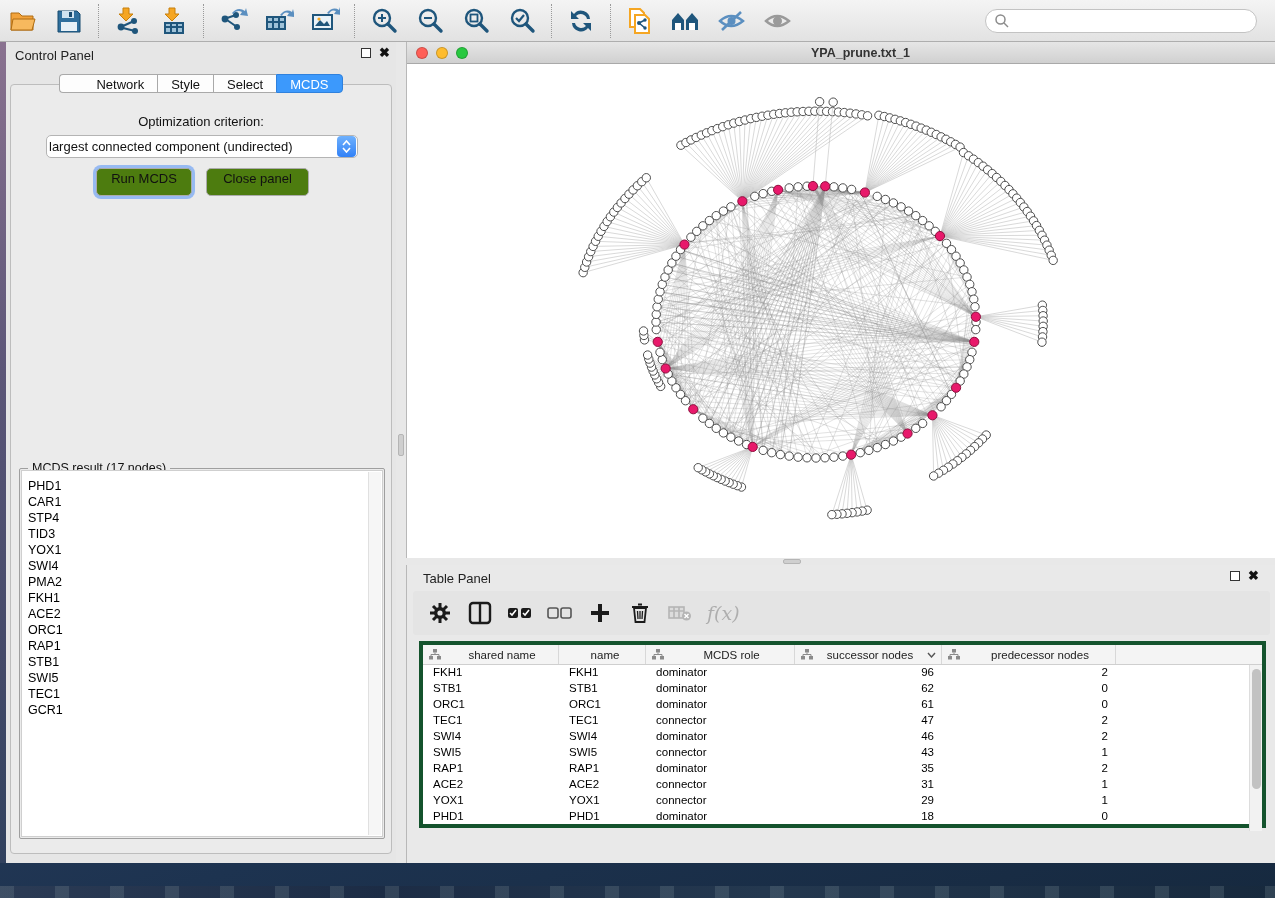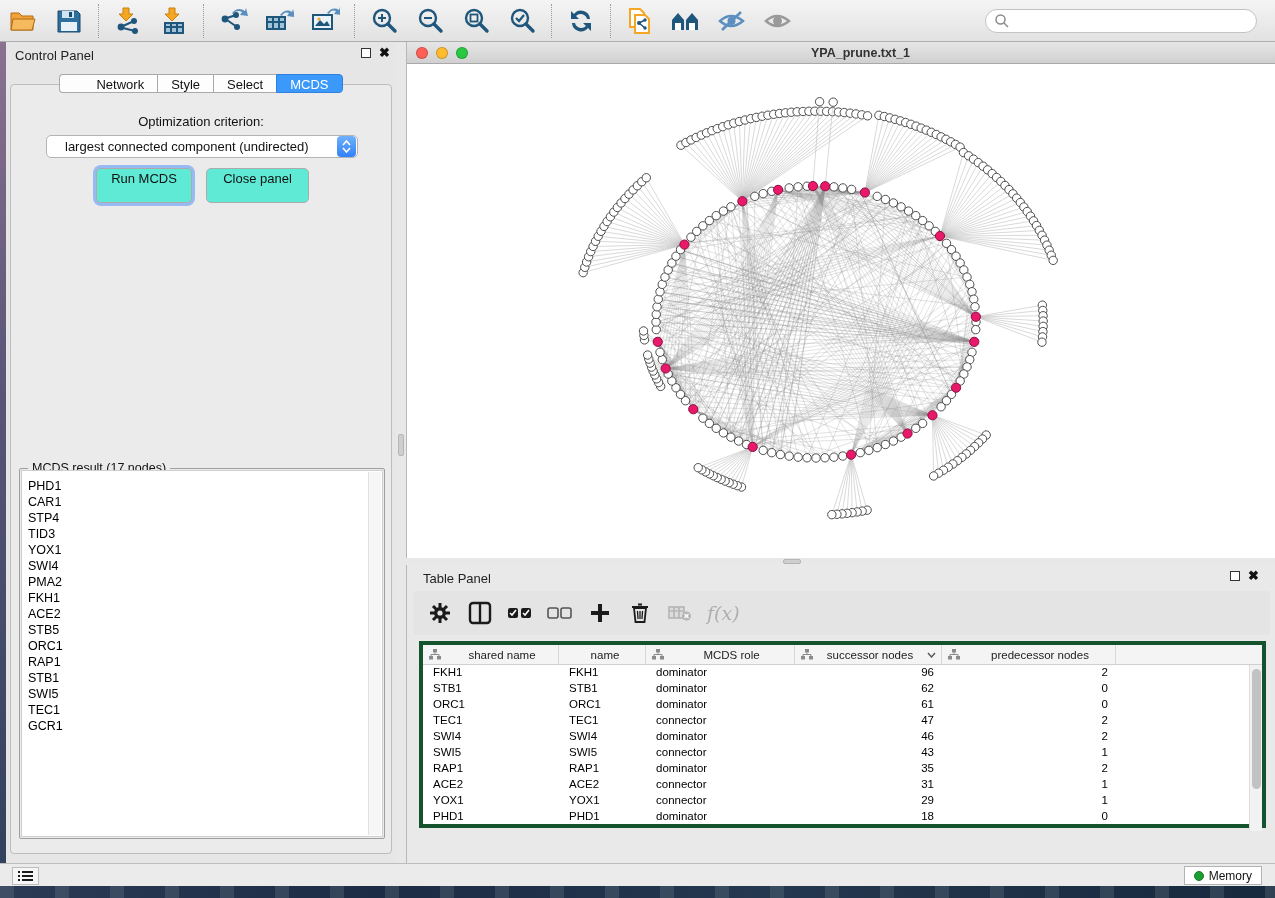--- a/index.html
+++ b/index.html
@@ -39,26 +39,26 @@
     border:1px solid #a9a9a9; border-right:none; }
   .cp-tab:first-child { border-radius:4px 0 0 4px;padding-left:36px; }
   .cp-tab:last-child  { border-radius:0 4px 4px 0; border-right:1px solid #a9a9a9; }
   .cp-tab.active { background:#3c99fc; color:#fff; border-color:#2f81dd; }
 
   .cp-box { position:absolute; left:4px; top:42px; width:382px; height:770px;
     background:#ebebeb; border:1px solid #bdbdbd; border-radius:4px; }
   .opt-label { position:absolute; top:29px; width:100%; text-align:center; font-size:13px; color:#111; }
   .dropdown { position:absolute; left:35px; top:50px; width:312px; height:23px; background:#fff;
     border:1px solid #b4b4b4; border-radius:5px; display:flex; align-items:center; }
-  .dropdown .dd-text { flex:1; font-size:13px; color:#111; padding-left:18px; white-space:nowrap; }
+  .dropdown .dd-text { flex:1; font-size:13px; color:#111; padding-left:2px; white-space:nowrap; }
   .dd-step { width:19px; height:21px; margin-right:1px; border-radius:4px;
     background:linear-gradient(#6fb1fd,#3181f7); display:flex; flex-direction:column;
     align-items:center; justify-content:center; gap:1px; }
   .btnrow { position:absolute; left:0; top:83px; width:100%; height:24px; }
-  .pushbtn { position:absolute; height:35px; background:#5eead4; border:1px solid #ababab;
+  .pushbtn { position:absolute; height:28px; background:#4d7c0f; border:1px solid #ababab;
     border-radius:5px; font-size:13px; color:#111; text-align:center; line-height:20px; }
   .focusring { box-shadow:0 0 0 3px rgba(82,146,247,.55); }
 
   .groupbox { position:absolute; left:12px; top:425px; width:366px; height:371px;
     border:1px solid #9f9f9f; border-radius:2px; }
   .groupbox .gb-title { position:absolute; left:8px; top:-8px; background:#ebebeb;
     padding:0 4px; font-size:12.5px; color:#111; }
   .mcds-list { position:absolute; left:1px; top:1px; right:1px; bottom:1px; background:#fff;
     border:1px solid #cfcfcf; overflow:hidden; }
   .mcds-list ul { list-style:none; padding:7px 0 0 6px; }
@@ -314,21 +314,20 @@
             <ul id="mcds-ul">
                 <li>PHD1</li>
                 <li>CAR1</li>
                 <li>STP4</li>
                 <li>TID3</li>
                 <li>YOX1</li>
                 <li>SWI4</li>
                 <li>PMA2</li>
                 <li>FKH1</li>
                 <li>ACE2</li>
-                <li>STB5</li>
                 <li>ORC1</li>
                 <li>RAP1</li>
                 <li>STB1</li>
                 <li>SWI5</li>
                 <li>TEC1</li>
                 <li>GCR1</li>
               </ul>
             <div class="mcds-scroll"></div>
           </div>
         </div>
@@ -1409,32 +1408,14 @@
             </div>
             <div class="nt-scroll">
               <div class="nt-thumb"></div>
             </div>
         </div>
       </div>
 
     </div>
   </div>
 
-  <div class="statusbar">
-    <div class="menu-btn">
-      <svg width="16" height="12">
-          <g stroke="#1b1b1b" stroke-width="2">
-            <path d="M4 2 L15 2 M4 6 L15 6 M4 10 L15 10"></path>
-          </g>
-          <g fill="#1b1b1b">
-            <rect x="0" y="1" width="2" height="2"></rect>
-            <rect x="0" y="5" width="2" height="2"></rect>
-            <rect x="0" y="9" width="2" height="2"></rect>
-          </g>
-        </svg>
-    </div>
-    <div class="mem-btn">
-      <span class="mem-dot"></span>
-      <span>Memory</span>
-    </div>
-  </div>
 </div>
 <div class="wallstrip-bottom"></div>
 
 </body></html>

